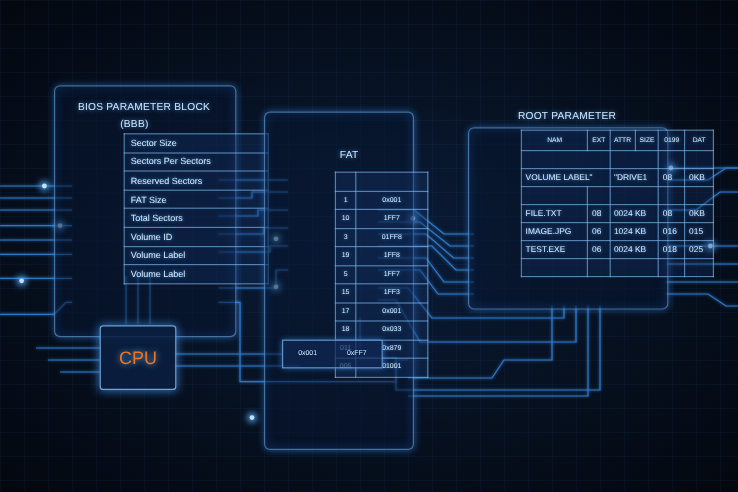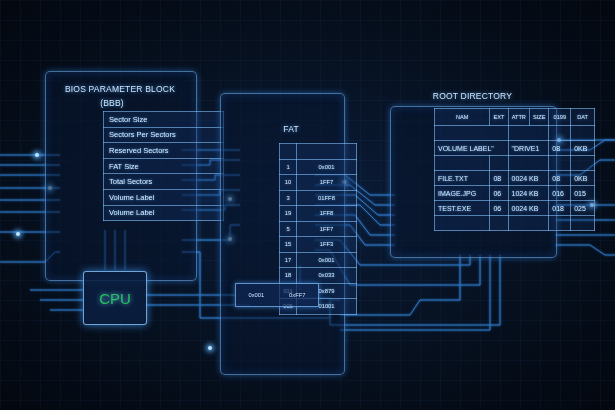--- a/index.html
+++ b/index.html
@@ -16,21 +16,21 @@
      background:rgba(8,22,48,0.55);}
   .title{position:absolute;color:#cfe6ff;text-align:center;font-size:8.5px;letter-spacing:0.2px;text-shadow:0 0 4px rgba(100,180,255,0.8);}
   table{border-collapse:collapse;position:absolute;margin-left:42px;}
   td,th{border:1px solid rgba(130,195,255,0.6);color:#d8ecff;font-weight:normal;text-shadow:0 0 3px rgba(100,180,255,0.8);white-space:nowrap;}
   .bpb td{font-size:7.5px;padding:0 5px;height:14.6px;background:rgba(20,50,100,0.35);}
   .fat td{font-size:5.8px;height:12.5px;text-align:center;background:rgba(20,50,100,0.4);}
   .rd td{font-size:7px;padding:0 3px;height:14px;background:rgba(20,50,100,0.35);}
   .rd th{font-size:5.6px;height:14px;background:rgba(20,50,100,0.35);}
   .cpu{position:absolute;left:83px;top:271px;width:62px;height:52px;border:1.5px solid rgba(140,200,255,0.8);border-radius:3px;
      background:rgba(10,30,65,0.85);box-shadow:0 0 8px rgba(70,160,255,0.7);display:flex;align-items:center;justify-content:center;
-     color:#22c55e;font-size:15px;text-shadow:0 0 5px rgba(120,200,255,0.9);}
+     color:#f97316;font-size:15px;text-shadow:0 0 5px rgba(120,200,255,0.9);}
   .reg{position:absolute;left:235px;top:283px;width:82px;height:22px;border:1px solid rgba(130,195,255,0.7);
      background:rgba(15,40,85,0.7);box-shadow:0 0 5px rgba(70,160,255,0.6);display:flex;justify-content:space-around;align-items:center;
      color:#cfe6ff;font-size:5.8px;}
   .dot{position:absolute;width:4px;height:4px;border-radius:50%;background:#bfe4ff;box-shadow:0 0 5px 2px rgba(90,180,255,0.9);}
 </style>
 </head>
 <body>
 
 <div class="bg"></div>
 <div class="grid"></div>
@@ -123,20 +123,23 @@
   <tr>
         <td>Reserved Sectors</td>
       </tr>
   <tr>
         <td>FAT Size</td>
       </tr>
   <tr>
         <td>Total Sectors</td>
       </tr>
   <tr>
+        <td>Volume ID</td>
+      </tr>
+  <tr>
         <td>Volume Label</td>
       </tr>
   <tr>
         <td>Volume Label</td>
       </tr>
 </tbody>
   </table>
 
 <div class="panel" style="left:220px;top:93px;width:123px;height:280px;"></div>
 <div class="title" style="left:220px;top:124px;width:142px;">FAT</div>
@@ -186,21 +189,21 @@
         <td>005</td>
         <td>01001</td>
       </tr>
 </tbody>
   </table>
 <div class="reg">
   <span>0x001</span>
   <span>0xFF7</span>
 </div>
 
-<div class="title" style="left:390px;top:91px;width:165px;">ROOT DIRECTORY</div>
+<div class="title" style="left:390px;top:91px;width:165px;">ROOT PARAMETER</div>
 <div class="panel" style="left:390px;top:106px;width:165px;height:150px;"></div>
 <table class="rd" style="left:392px;top:108px;width:161px;">
   <tbody>
       <tr>
     <th>NAM</th>
     <th>EXT</th>
     <th>ATTR</th>
     <th>SIZE</th>
     <th>0199</th>
     <th>DAT</th>

